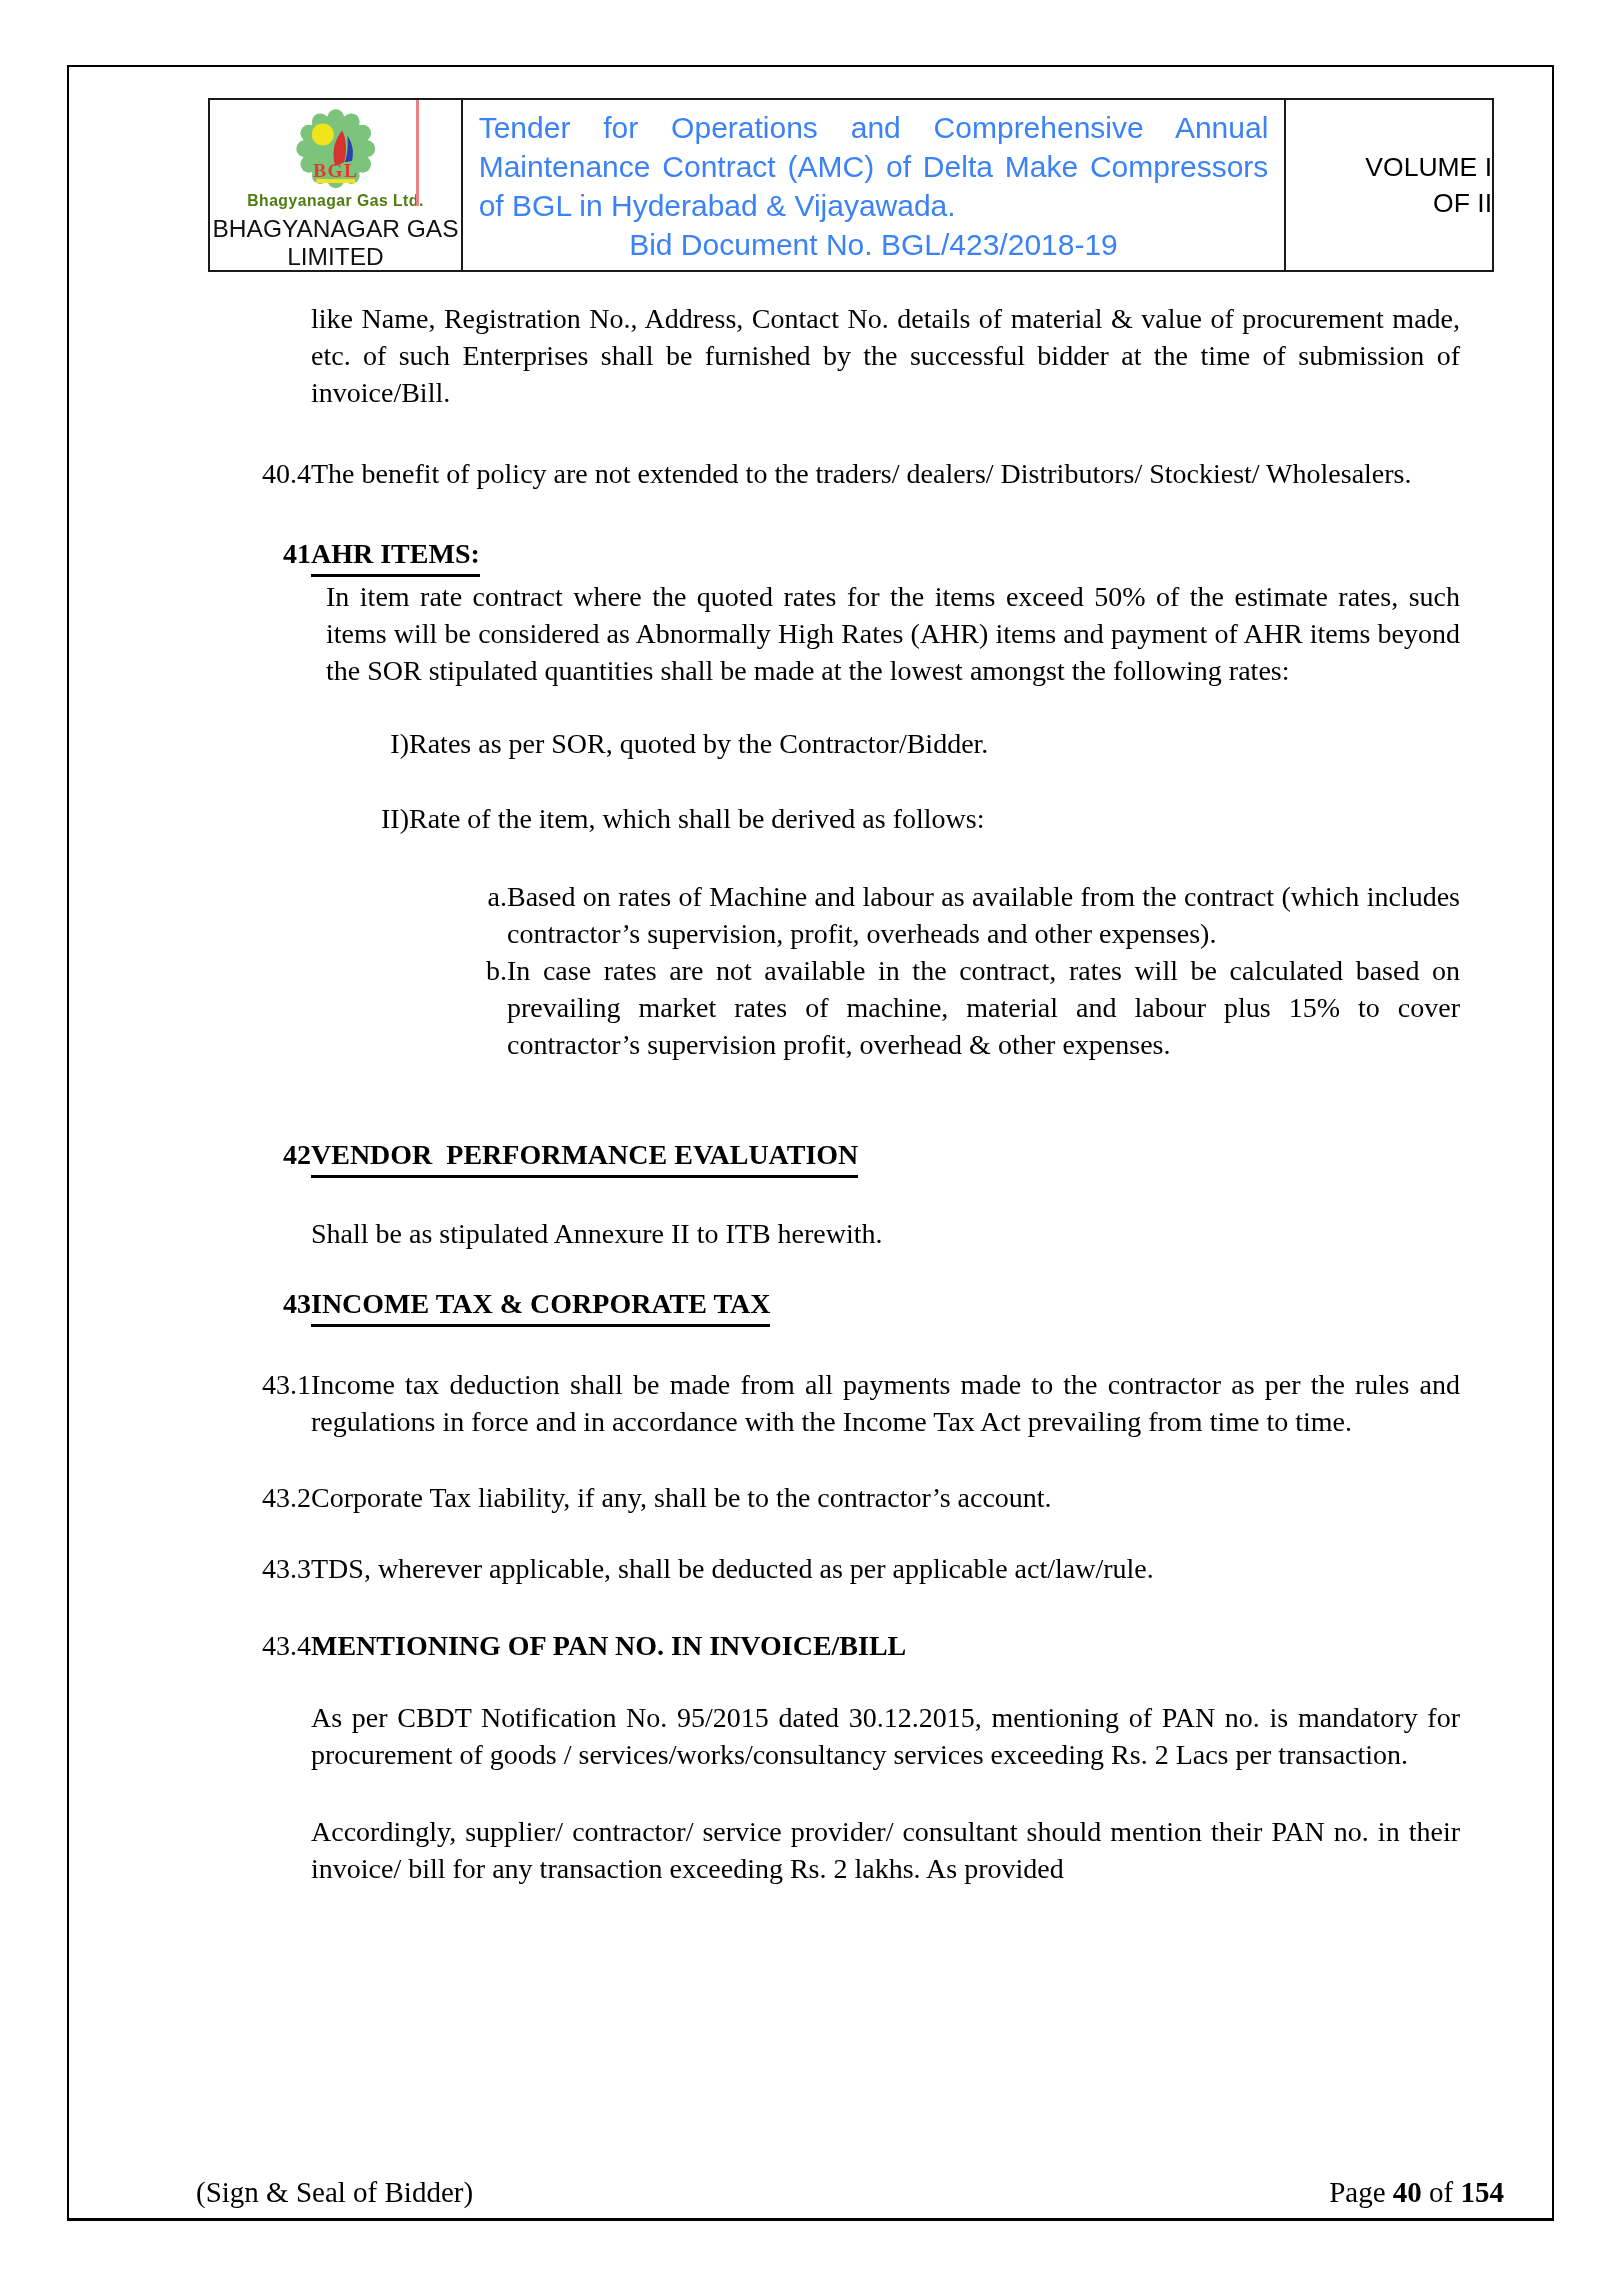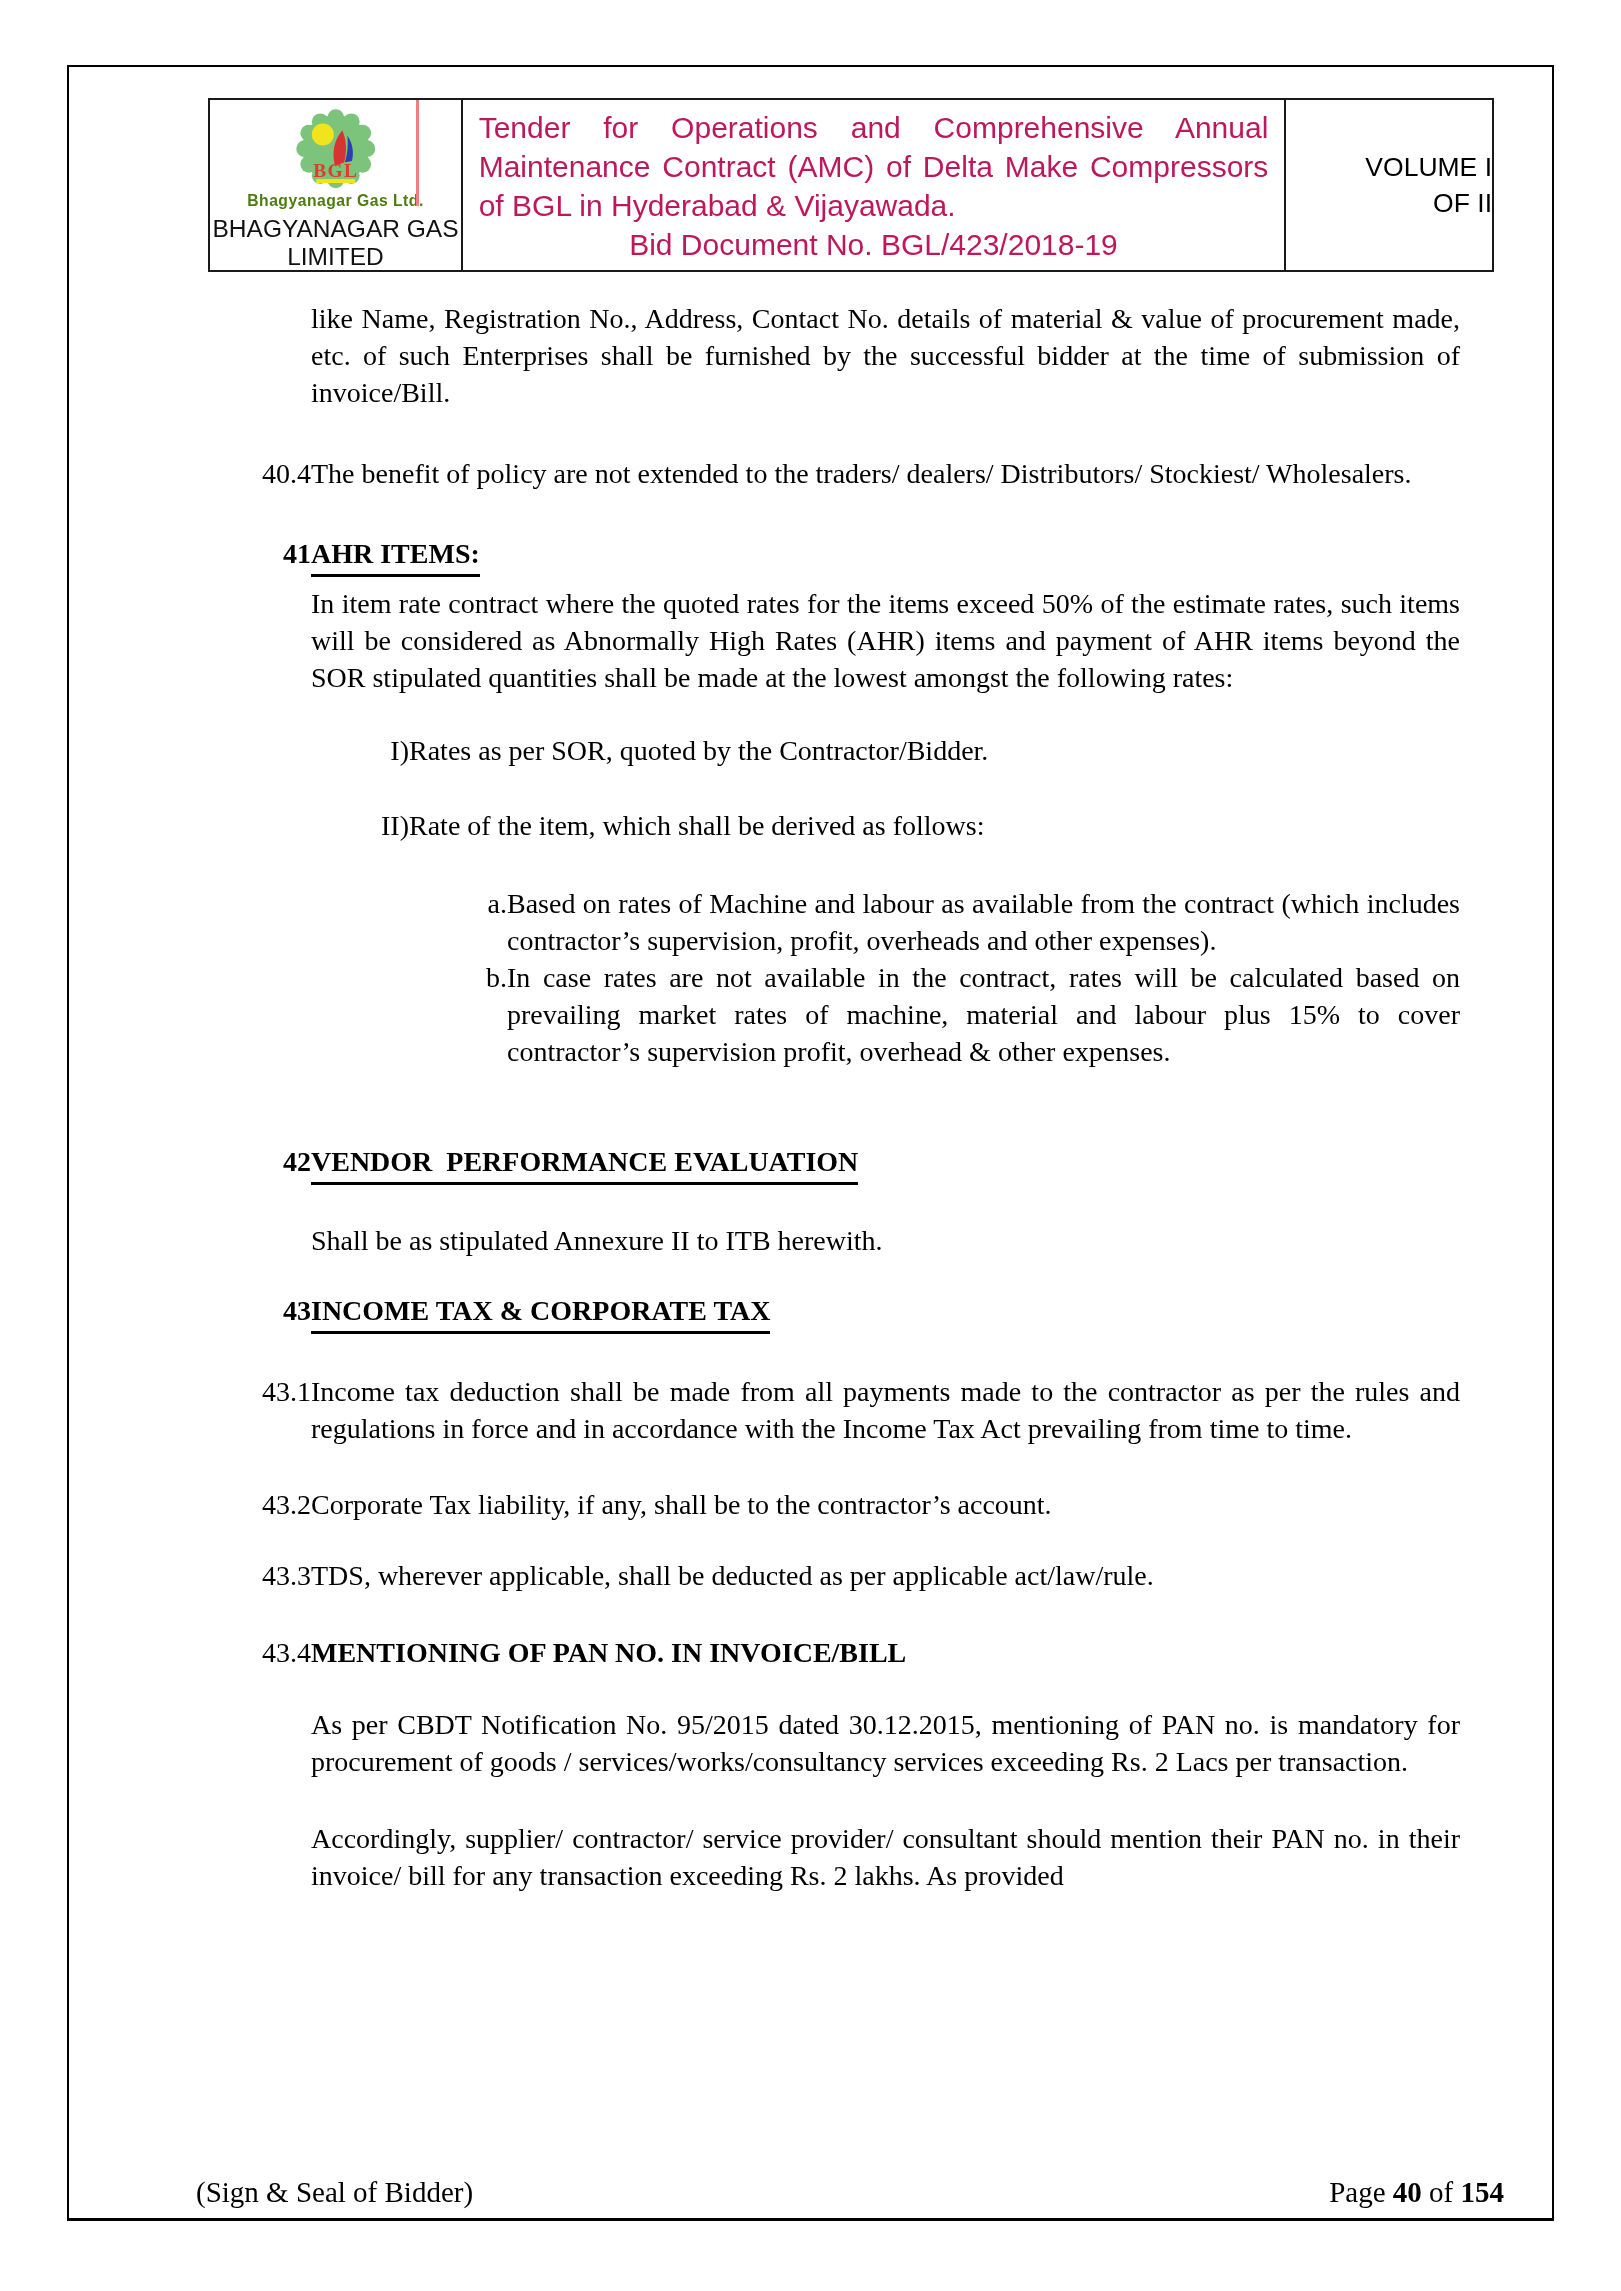--- a/index.html
+++ b/index.html
@@ -57,21 +57,21 @@
     line-height:27.4px;
     color:#111;
     text-align:center;
   }
   .title-cell{
     flex:1;
     border-right:2px solid #1a1a1a;
     padding:7.8px 15.7px 5.9px 15.7px;
     font-size:30px;
     line-height:39px;
-    color:#be185d;
+    color:#3b82f6;
   }
   .title-just{text-align:justify;}
   .title-center{text-align:center;}
   .volume-cell{
     width:206px;flex:none;
     display:flex;flex-direction:column;
     align-items:flex-end;justify-content:center;
     font-size:26.5px;line-height:36px;
   }
   
@@ -92,21 +92,21 @@
     border-bottom:3.9px solid #000;
     padding-bottom:2px;
     display:inline-block;
   }
   .pre{white-space:pre-wrap;}
   .indent1{margin-left:98px;}
   .indent2{margin-left:196px;}
   .mt-intro{margin-top:26.5px;}
   .mt-404{margin-top:44px;}
   .mt-41{margin-top:43px;}
-  .mt-41p{margin-top:8px;}
+  .mt-41p{margin-top:1px;gap:15px;}
   .mt-i{margin-top:36px;}
   .mt-ii{margin-top:38px;}
   .mt-a{margin-top:41px;}
   .mt-b{margin-top:0px;}
   .mt-42{margin-top:73px;}
   .mt-shall{margin-top:37px;}
   .mt-43{margin-top:33px;}
   .mt-431{margin-top:39px;}
   .mt-432{margin-top:39px;}
   .mt-433{margin-top:34px;}

